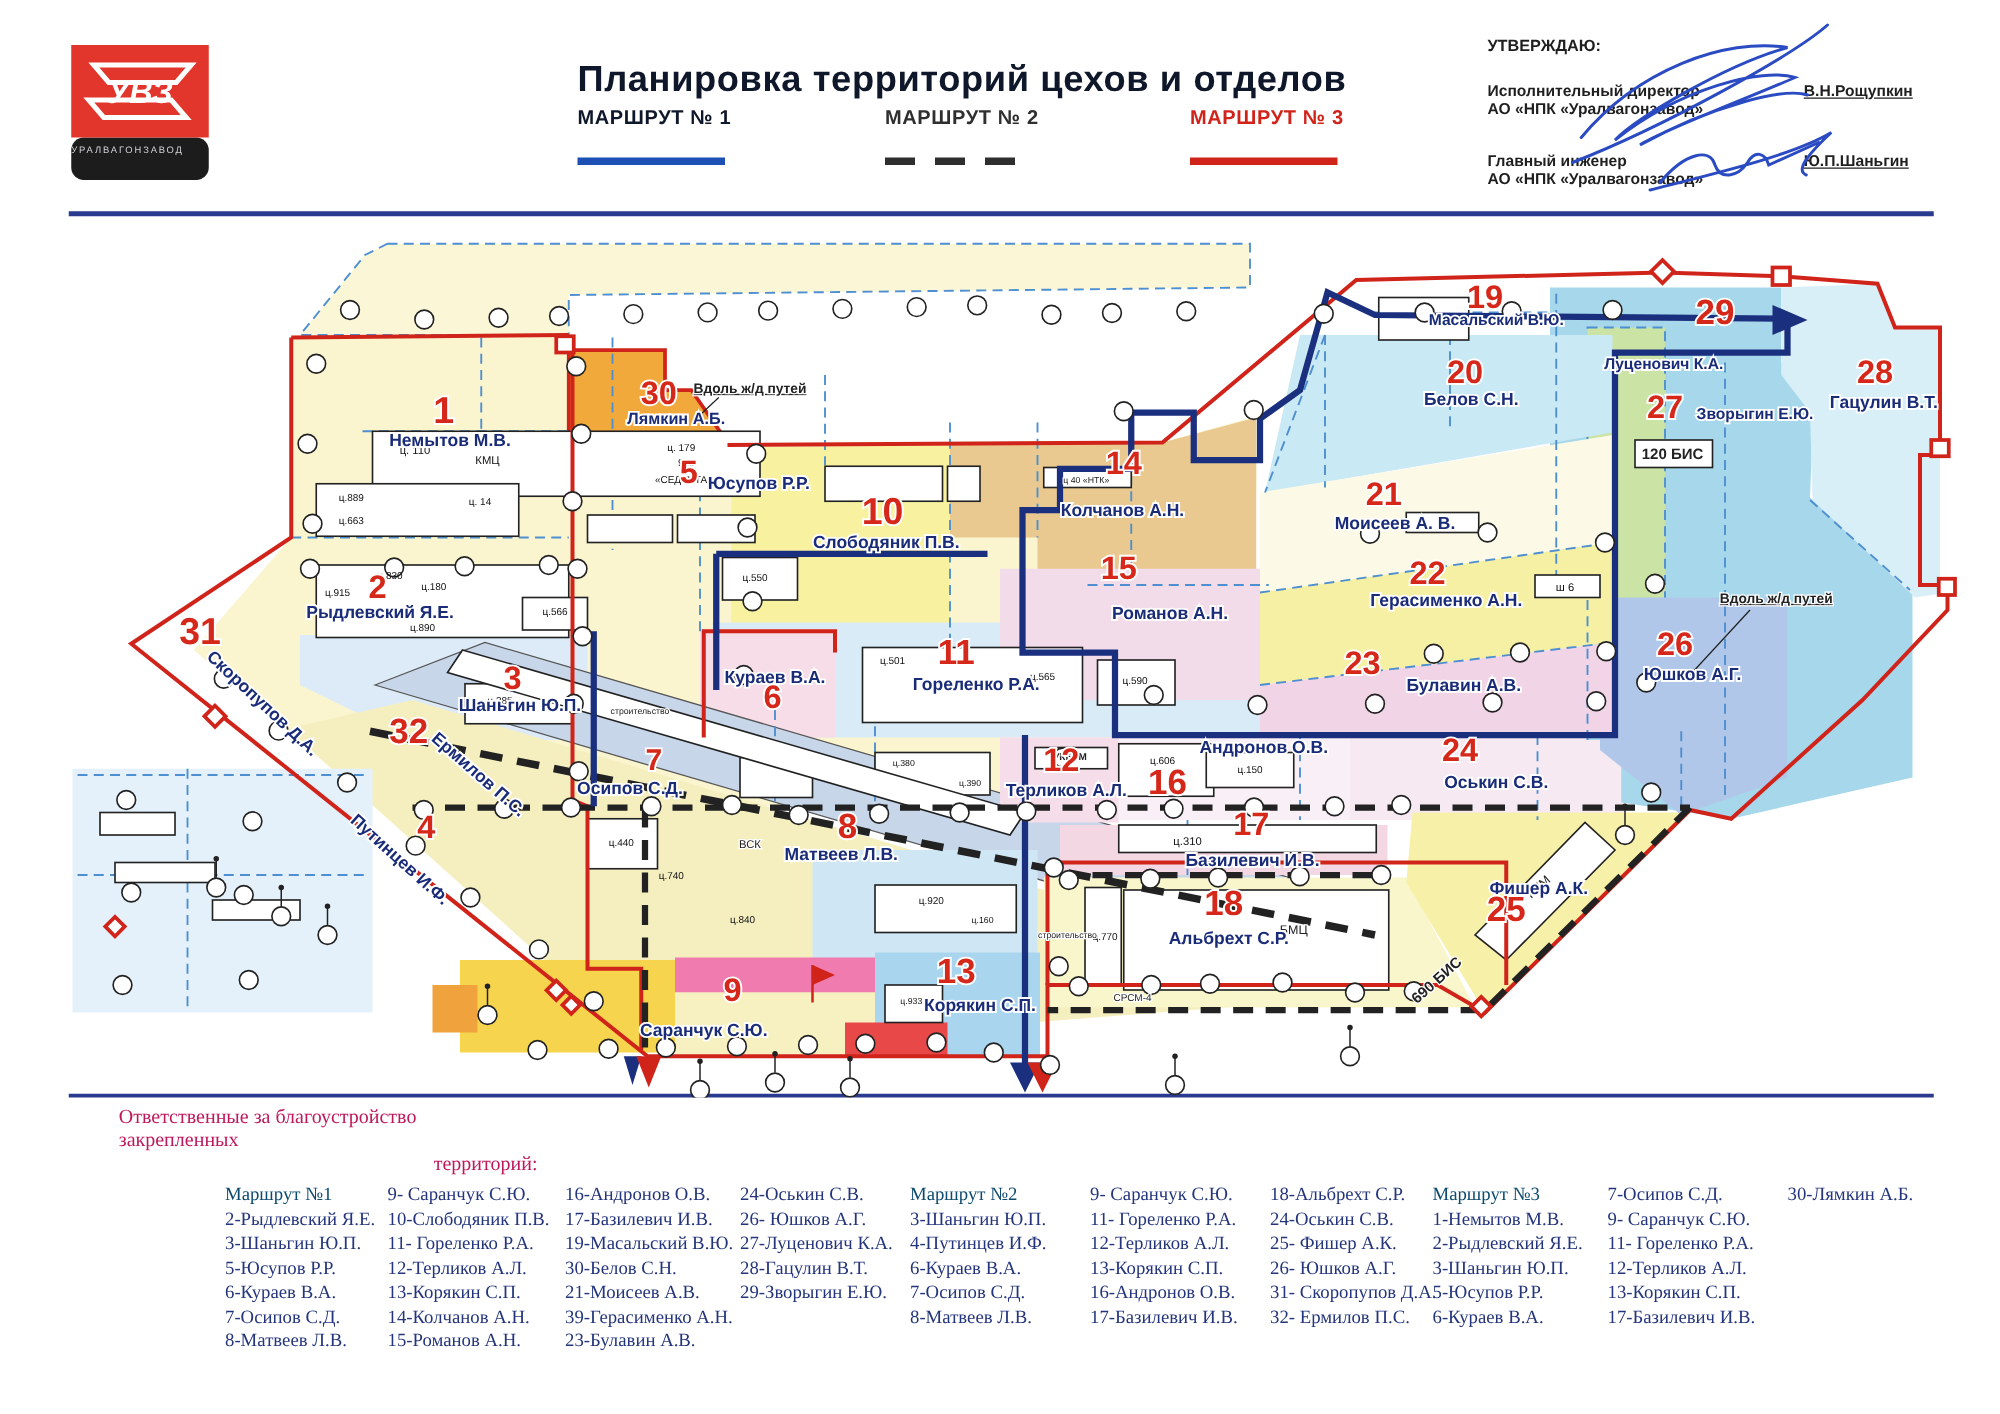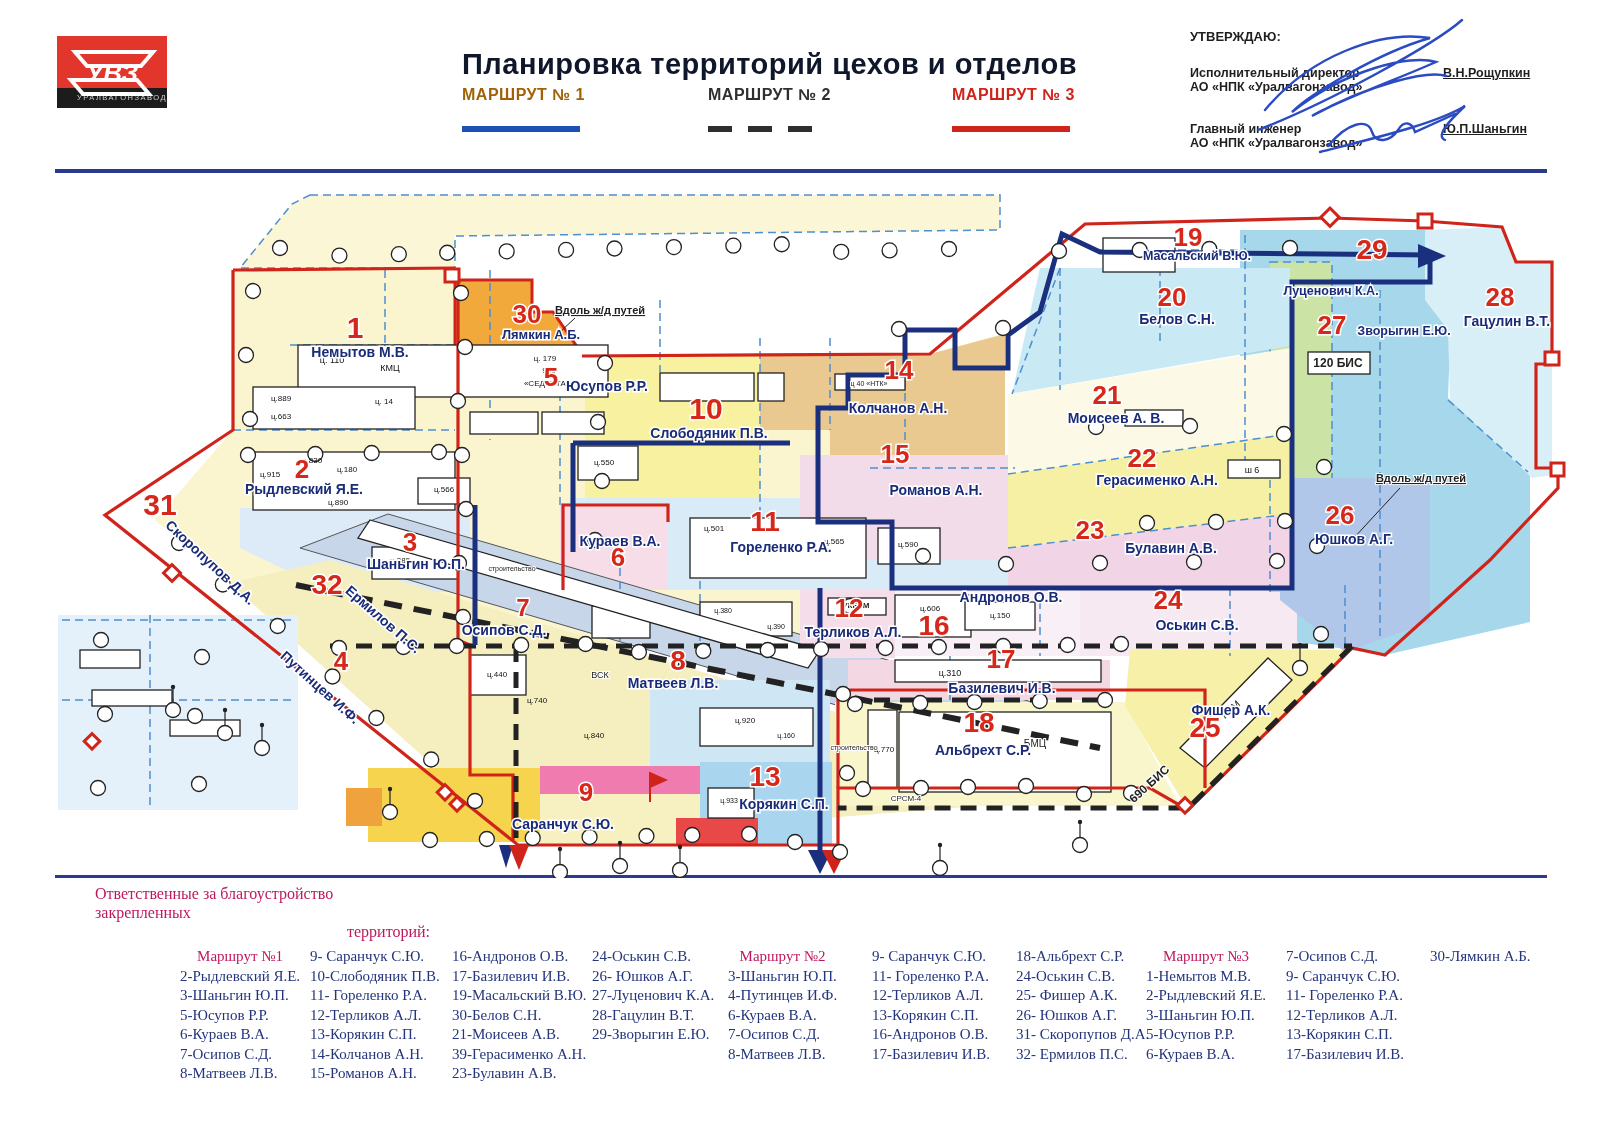--- a/index.html
+++ b/index.html
@@ -1,22 +1,22 @@
 <!DOCTYPE html>
 <html><head>
 <meta charset="utf-8">
 <style>
   html,body{margin:0;padding:0;background:#fff;}
   body{width:1600px;height:1131px;position:relative;font-family:"Liberation Sans",sans-serif;overflow:hidden;}
   .abs{position:absolute;}
   
   #logo{left:57px;top:36px;width:110px;height:96px;}
-  #logo-red{width:110px;height:52px;background:#e2352b;position:relative;}
+  #logo-red{width:110px;height:74px;background:#e2352b;position:relative;}
   #logo-glyph{position:absolute;left:0;top:0;width:110px;height:74px;}
-  #logo-bar{width:110px;height:20px;background:#1c1c1c;color:#cfd2d6;font-size:7.5px;letter-spacing:1.5px;text-align:right;line-height:20px;}
+  #logo-bar{width:110px;height:34px;background:#1c1c1c;color:#cfd2d6;font-size:7.5px;letter-spacing:1.5px;text-align:left;line-height:20px;border-radius:10px;}
   #page-title{left:462px;top:48px;font-size:29px;font-weight:bold;color:#0f172a;letter-spacing:0.5px;}
   .route-key{top:86px;}
   .route-key .lbl{font-size:16px;font-weight:bold;letter-spacing:0.5px;}
   .route-line{height:6px;margin-top:22px;width:118px;}
   #rk1{left:462px;} #rk2{left:708px;} #rk3{left:952px;}
   #rk1 .route-line{background:#1d50b4;}
   #rk2 .route-line{background:repeating-linear-gradient(90deg,#2e2e2e 0 24px,transparent 24px 40px);}
   #rk3 .route-line{background:#d0241b;}
   #approval{left:1190px;top:30px;width:380px;font-size:12.5px;font-weight:bold;color:#1f1f1f;line-height:14px;}
   #approve-word{font-size:13px;}
@@ -24,40 +24,40 @@
   .signer .name{position:absolute;left:253px;top:0;text-decoration:underline;}
   #sig-svg{left:1250px;top:18px;width:330px;height:160px;}
   .hr-blue{left:55px;width:1492px;background:#2a3a8e;}
   #hr-top{top:169px;height:4px;} #hr-bottom{top:875px;height:3px;}
   
   #map{left:0;top:175px;width:1600px;height:703px;}
   
   #legend-title{left:95px;top:884px;width:335px;color:#be185d;font-family:"Liberation Serif",serif;font-size:16px;line-height:19px;}
   #legend-title .l2{text-align:right;}
   .leg-col{position:absolute;top:947px;white-space:nowrap;color:#24357c;font-family:"Liberation Serif",serif;font-size:15px;line-height:19.5px;}
-  .leg-col .hdr{color:#be185d;text-align:center;}
+  .leg-col .hdr{color:#0c4a6e;}
 </style>
 </head>
 <body>
 
 <div class="abs" id="logo">
   <div id="logo-red">
     <svg id="logo-glyph" viewBox="0 0 110 74">
       <polygon points="18,16 96,16 84,30 30,30" fill="none" stroke="#fff" stroke-width="4"></polygon>
       <polygon points="14,44 80,44 92,58 26,58" fill="none" stroke="#fff" stroke-width="4"></polygon>
       <text x="55" y="46" text-anchor="middle" font-family="Liberation Sans, sans-serif" font-size="26" font-weight="bold" font-style="italic" fill="#fff">УВЗ</text>
     </svg>
   </div>
   <div id="logo-bar">УРАЛВАГОНЗАВОД</div>
 </div>
 
 <div class="abs" id="page-title">Планировка территорий цехов и отделов</div>
 
 <div class="abs route-key" id="rk1">
-  <div class="lbl" style="color:#a16207">МАРШРУТ № 1</div>
+  <div class="lbl" style="color:#0f172a">МАРШРУТ № 1</div>
   <div class="route-line"></div>
 </div>
 <div class="abs route-key" id="rk2">
   <div class="lbl" style="color:#2f2f2f">МАРШРУТ № 2</div>
   <div class="route-line"></div>
 </div>
 <div class="abs route-key" id="rk3">
   <div class="lbl" style="color:#d0241b">МАРШРУТ № 3</div>
   <div class="route-line"></div>
 </div>

